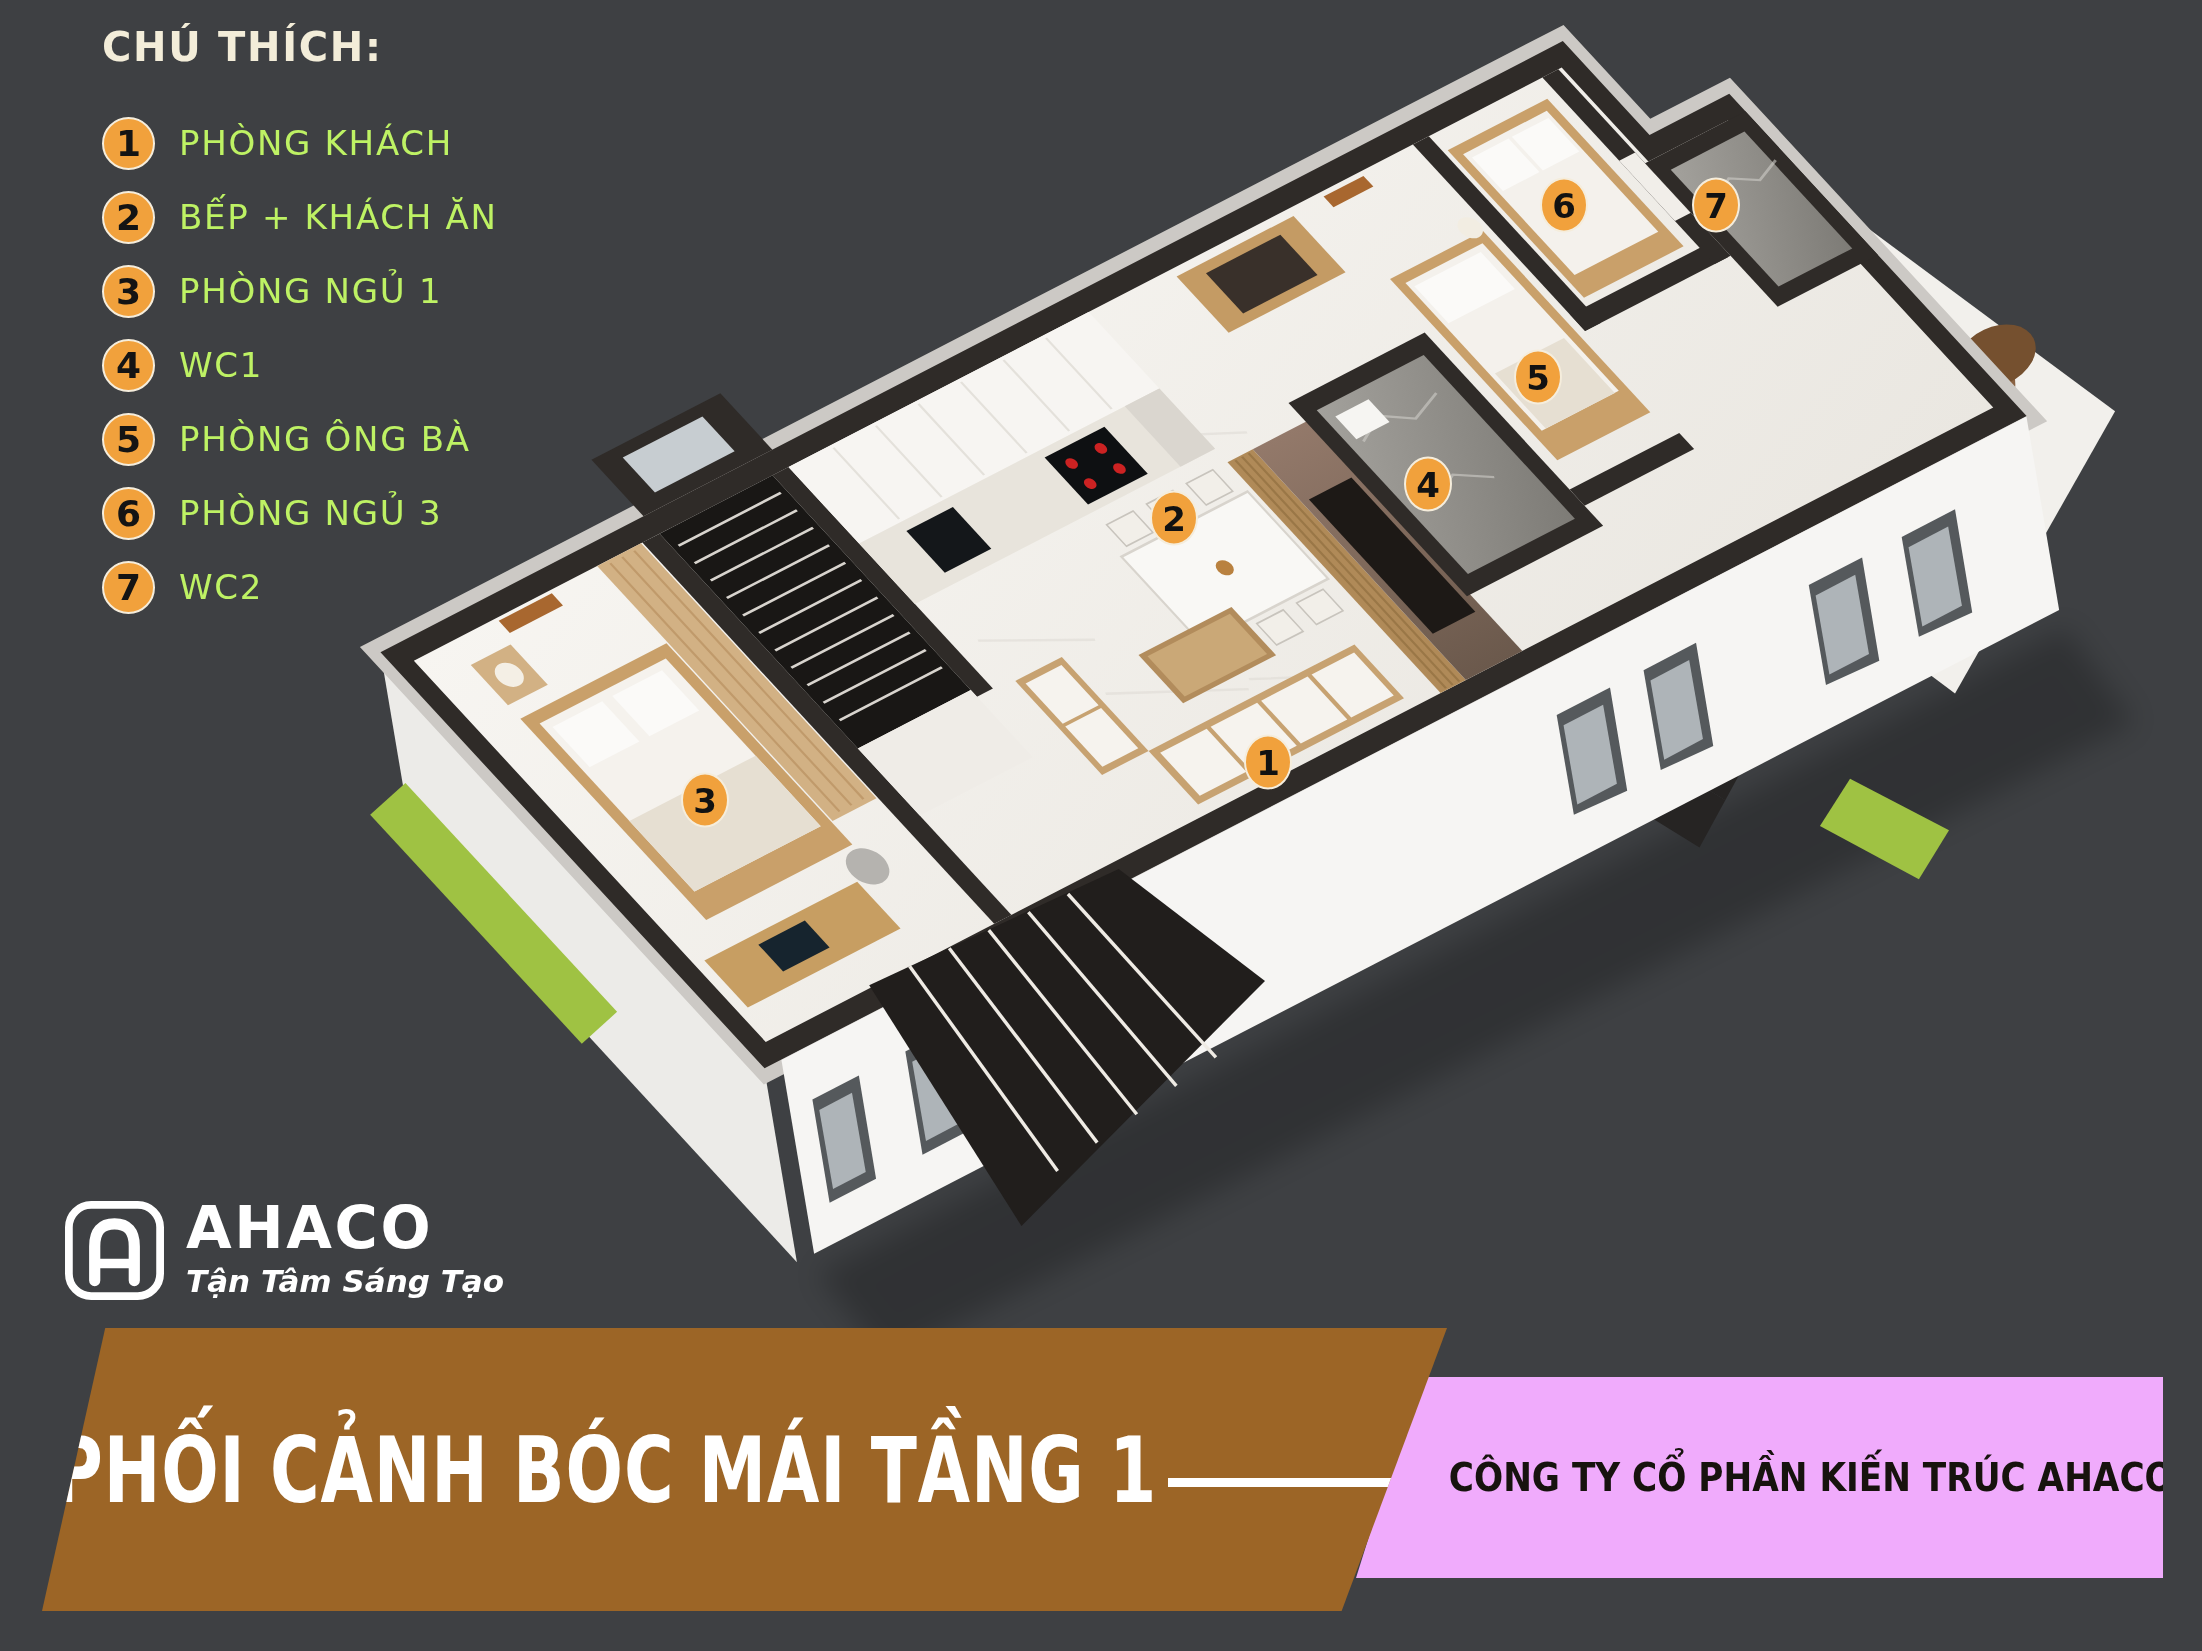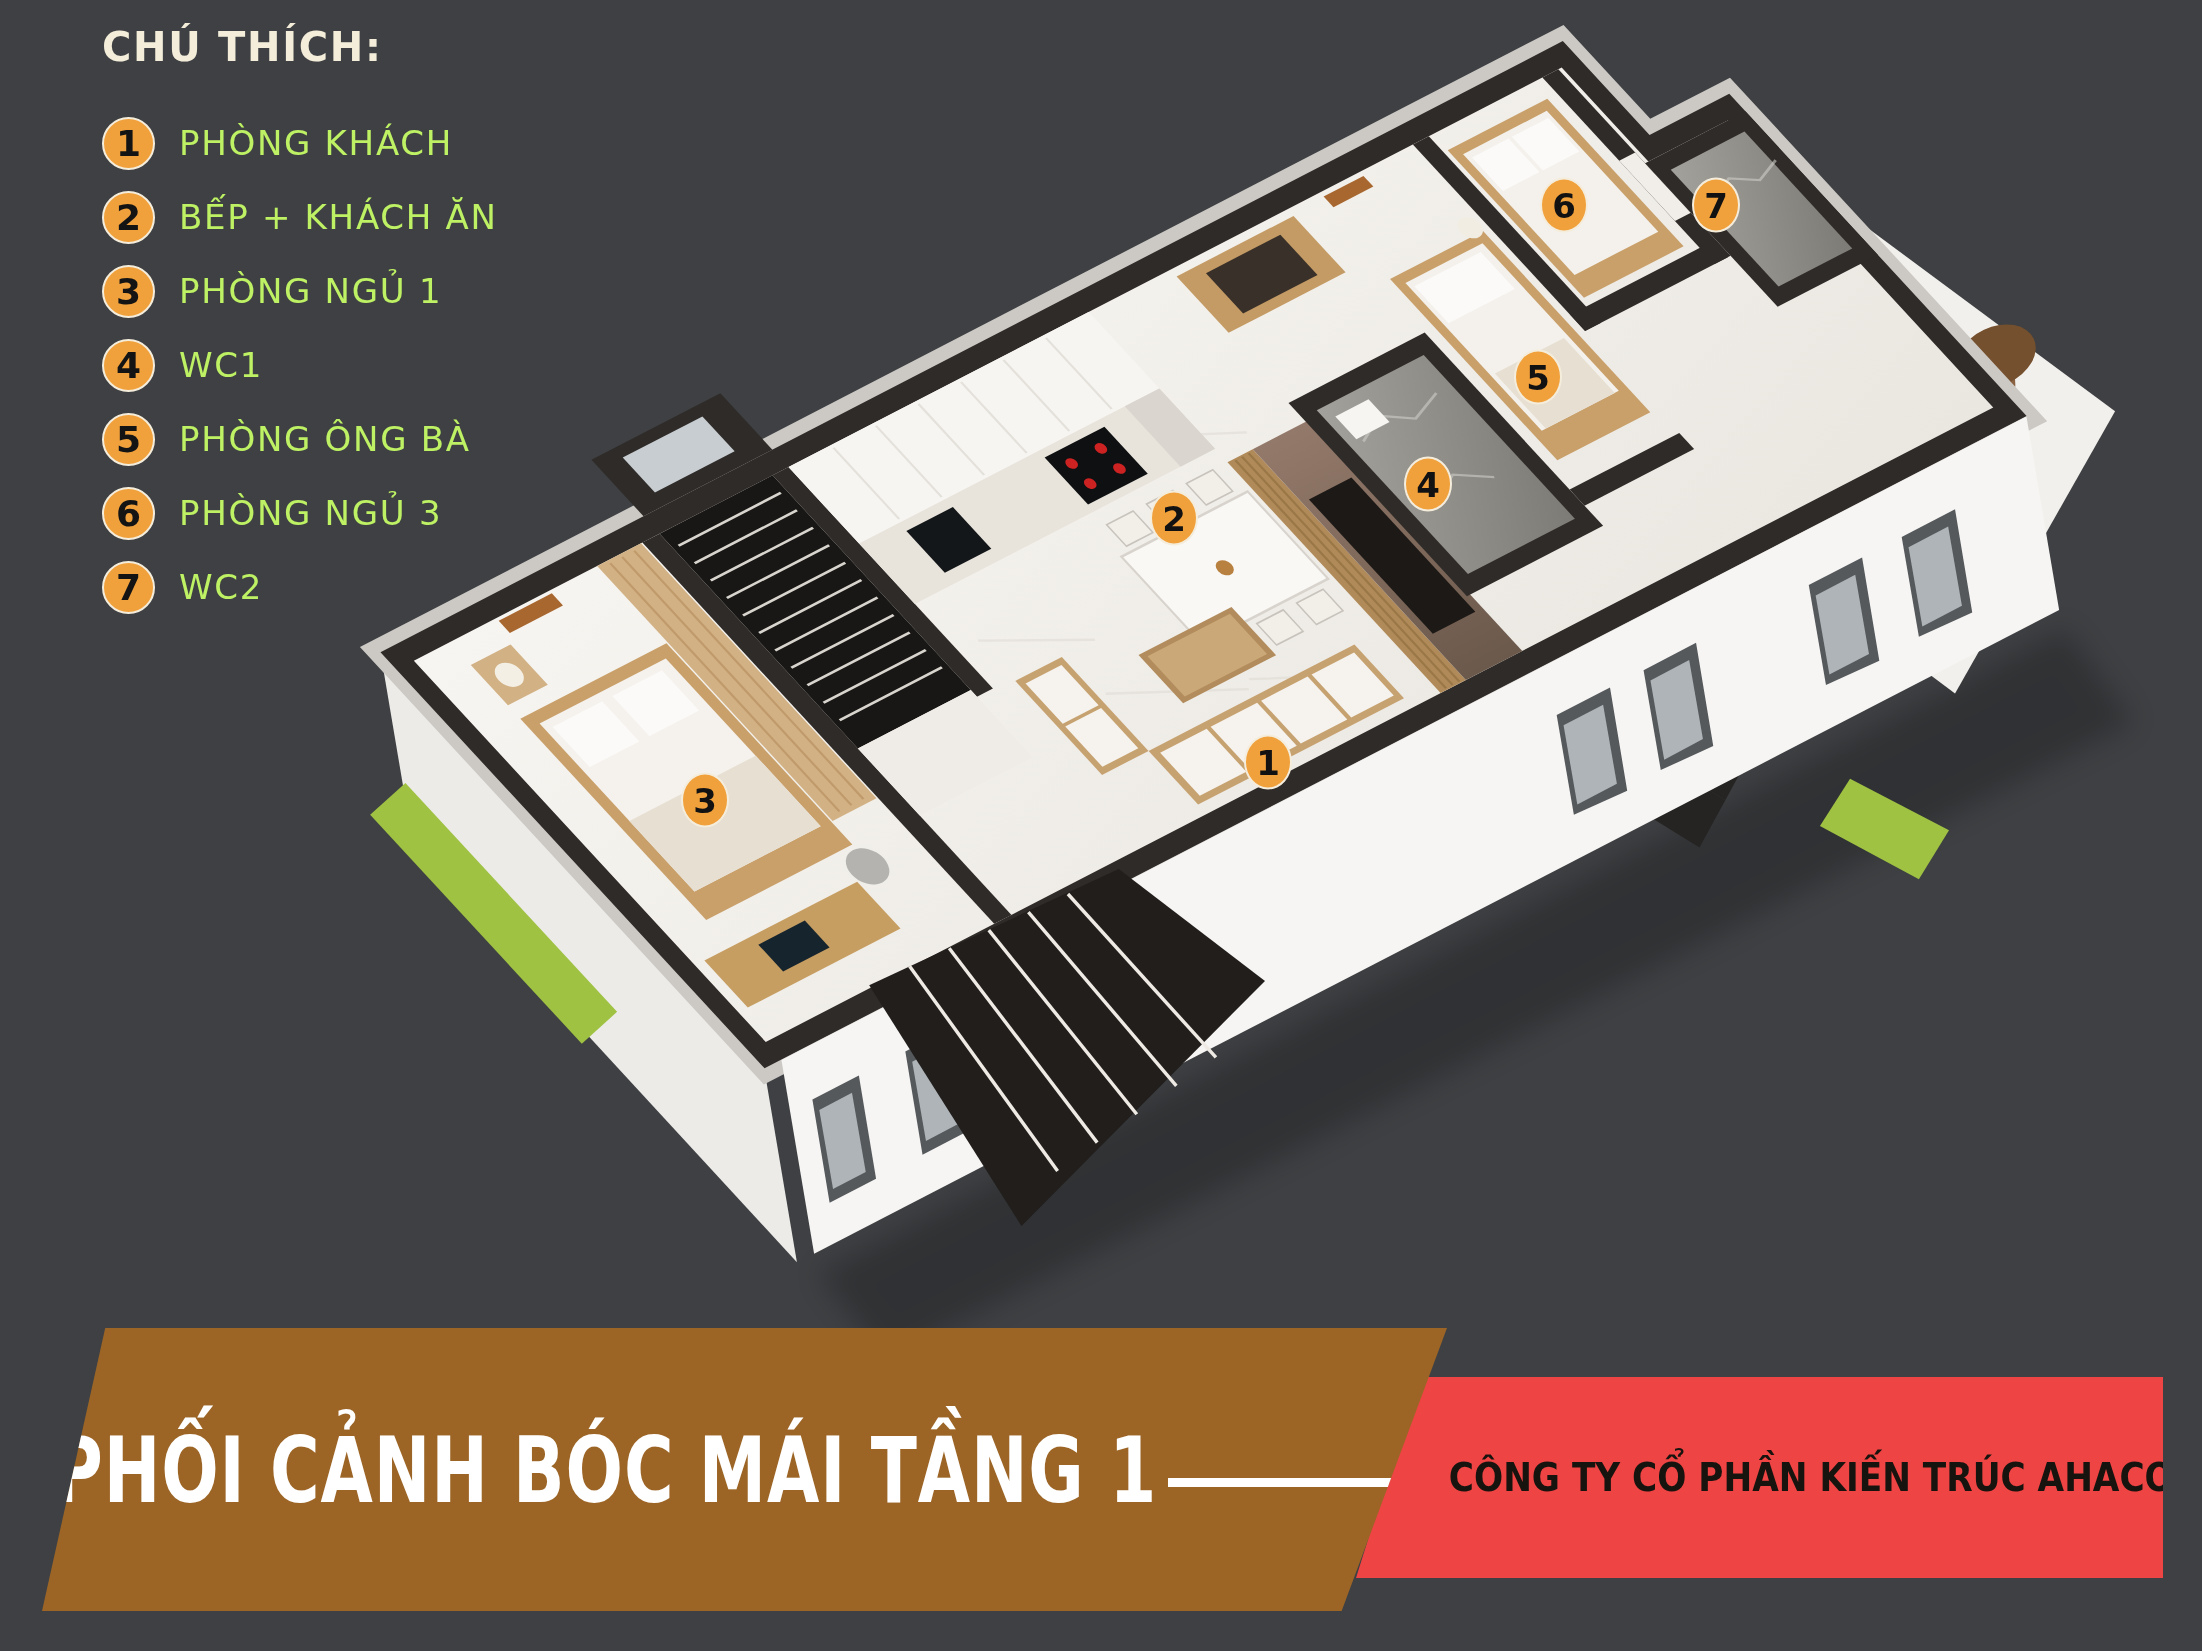--- a/index.html
+++ b/index.html
@@ -23,21 +23,21 @@
           box-sizing:border-box;z-index:4;}
 
   
   .logo{position:absolute;left:62px;top:1198px;z-index:5;display:flex;}
   .logo-mark{width:105px;height:105px;}
   .logo-text{margin-left:19px;}
   .logo-brand{color:#FFFFFF;font-size:59px;font-weight:bold;letter-spacing:2.6px;line-height:60px;}
   .logo-tagline{color:#FFFFFF;font-size:31px;font-weight:bold;font-style:italic;margin-top:5.2px;}
 
   
-  .panel-orange{position:absolute;left:1356px;top:1377px;width:847px;height:201px;background:#ef4444;
+  .panel-orange{position:absolute;left:1356px;top:1377px;width:847px;height:201px;background:#f0abfc;
                 clip-path:polygon(7.4% 0,100% 0,100% 100%,0 100%);z-index:6;
                 display:flex;flex-direction:column;align-items:flex-end;justify-content:center;
                 padding-right:29px;box-sizing:border-box;color:#17130E;}
   .company-name{font-size:35px;font-weight:bold;letter-spacing:0px;transform:scale(0.98,1.12);transform-origin:right center;white-space:nowrap;}
   .company-line{font-size:38px;font-weight:500;margin-top:19px;white-space:nowrap;}
   .panel-brown{position:absolute;left:42px;top:1328px;width:1405px;height:283px;background:#9C6526;
                clip-path:polygon(4.5% 0,100% 0,92.5% 100%,0 100%);z-index:7;
                display:flex;flex-direction:row;align-items:center;justify-content:center;}
   .main-title{color:#FFFFFF;font-size:69px;font-weight:bold;letter-spacing:0.9px;white-space:nowrap;
               transform:scale(0.98,1.32);transform-origin:center;}
@@ -285,20 +285,31 @@
   </div>
 
   <div class="marker" style="left:1268px;top:762px">1</div>
   <div class="marker" style="left:1174px;top:518px">2</div>
   <div class="marker" style="left:705px;top:800px">3</div>
   <div class="marker" style="left:1428px;top:484px">4</div>
   <div class="marker" style="left:1538px;top:377px">5</div>
   <div class="marker" style="left:1564px;top:205px">6</div>
   <div class="marker" style="left:1716px;top:205px">7</div>
 
+  <div class="logo">
+    <svg class="logo-mark" viewBox="0 0 122 122">
+      <rect x="8" y="8" width="106" height="106" rx="26" fill="none" stroke="#FFFFFF" stroke-width="9"></rect>
+      <path d="M38,96 V56 Q38,30 61,30 Q84,30 84,56 V96" fill="none" stroke="#FFFFFF" stroke-width="13" stroke-linecap="round"></path>
+      <line x1="38" y1="76" x2="84" y2="76" stroke="#FFFFFF" stroke-width="11"></line>
+    </svg>
+    <div class="logo-text">
+      <div class="logo-brand">AHACO</div>
+      <div class="logo-tagline">Tận Tâm Sáng Tạo</div>
+    </div>
+  </div>
 
   <div class="panel-orange">
     <div class="company-name">CÔNG TY CỔ PHẦN KIẾN TRÚC AHACO</div>
   </div>
 
   <div class="panel-brown">
     <div class="main-title">PHỐI CẢNH BÓC MÁI TẦNG 1</div>
     <div class="title-underline"></div>
   </div>
 

